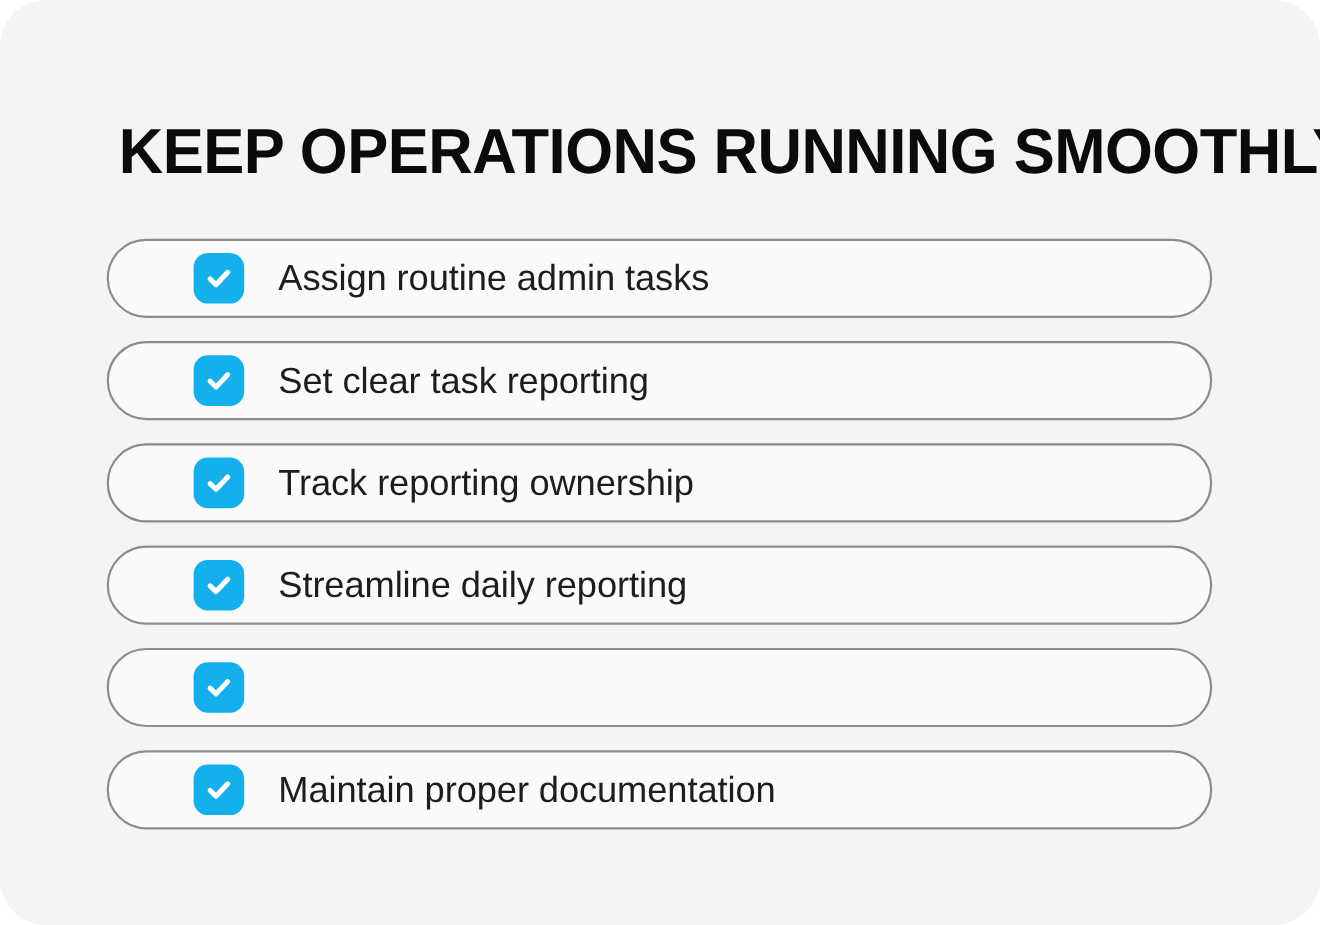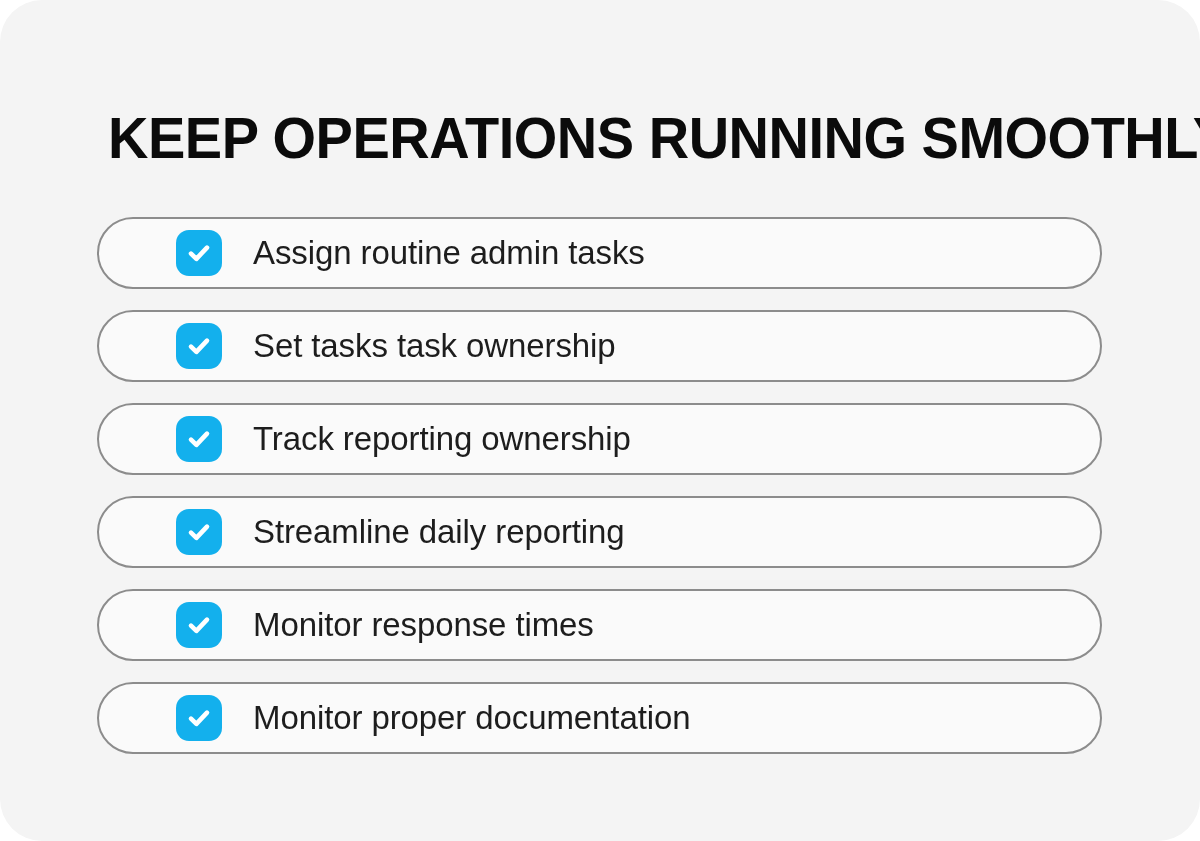--- a/index.html
+++ b/index.html
@@ -105,21 +105,21 @@
       </span>
       <span class="row-label">Assign routine admin tasks</span>
     </div>
 
     <div class="check-row">
       <span class="checkbox">
         <svg viewBox="0 0 30 30" aria-hidden="true">
           <path d="M7 15.6 L12.4 20.8 L23 9.6" fill="none" stroke="#ffffff" stroke-width="4.6" stroke-linecap="round" stroke-linejoin="round"></path>
         </svg>
       </span>
-      <span class="row-label">Set tasks task ownership</span>
+      <span class="row-label">Set clear task reporting</span>
     </div>
 
     <div class="check-row">
       <span class="checkbox">
         <svg viewBox="0 0 30 30" aria-hidden="true">
           <path d="M7 15.6 L12.4 20.8 L23 9.6" fill="none" stroke="#ffffff" stroke-width="4.6" stroke-linecap="round" stroke-linejoin="round"></path>
         </svg>
       </span>
       <span class="row-label">Track reporting ownership</span>
     </div>
@@ -132,26 +132,25 @@
       </span>
       <span class="row-label">Streamline daily reporting</span>
     </div>
 
     <div class="check-row">
       <span class="checkbox">
         <svg viewBox="0 0 30 30" aria-hidden="true">
           <path d="M7 15.6 L12.4 20.8 L23 9.6" fill="none" stroke="#ffffff" stroke-width="4.6" stroke-linecap="round" stroke-linejoin="round"></path>
         </svg>
       </span>
-      <span class="row-label">Monitor response times</span>
     </div>
 
     <div class="check-row">
       <span class="checkbox">
         <svg viewBox="0 0 30 30" aria-hidden="true">
           <path d="M7 15.6 L12.4 20.8 L23 9.6" fill="none" stroke="#ffffff" stroke-width="4.6" stroke-linecap="round" stroke-linejoin="round"></path>
         </svg>
       </span>
-      <span class="row-label">Monitor proper documentation</span>
+      <span class="row-label">Maintain proper documentation</span>
     </div>
 
   </div>
 </div>
 
 </body></html>

